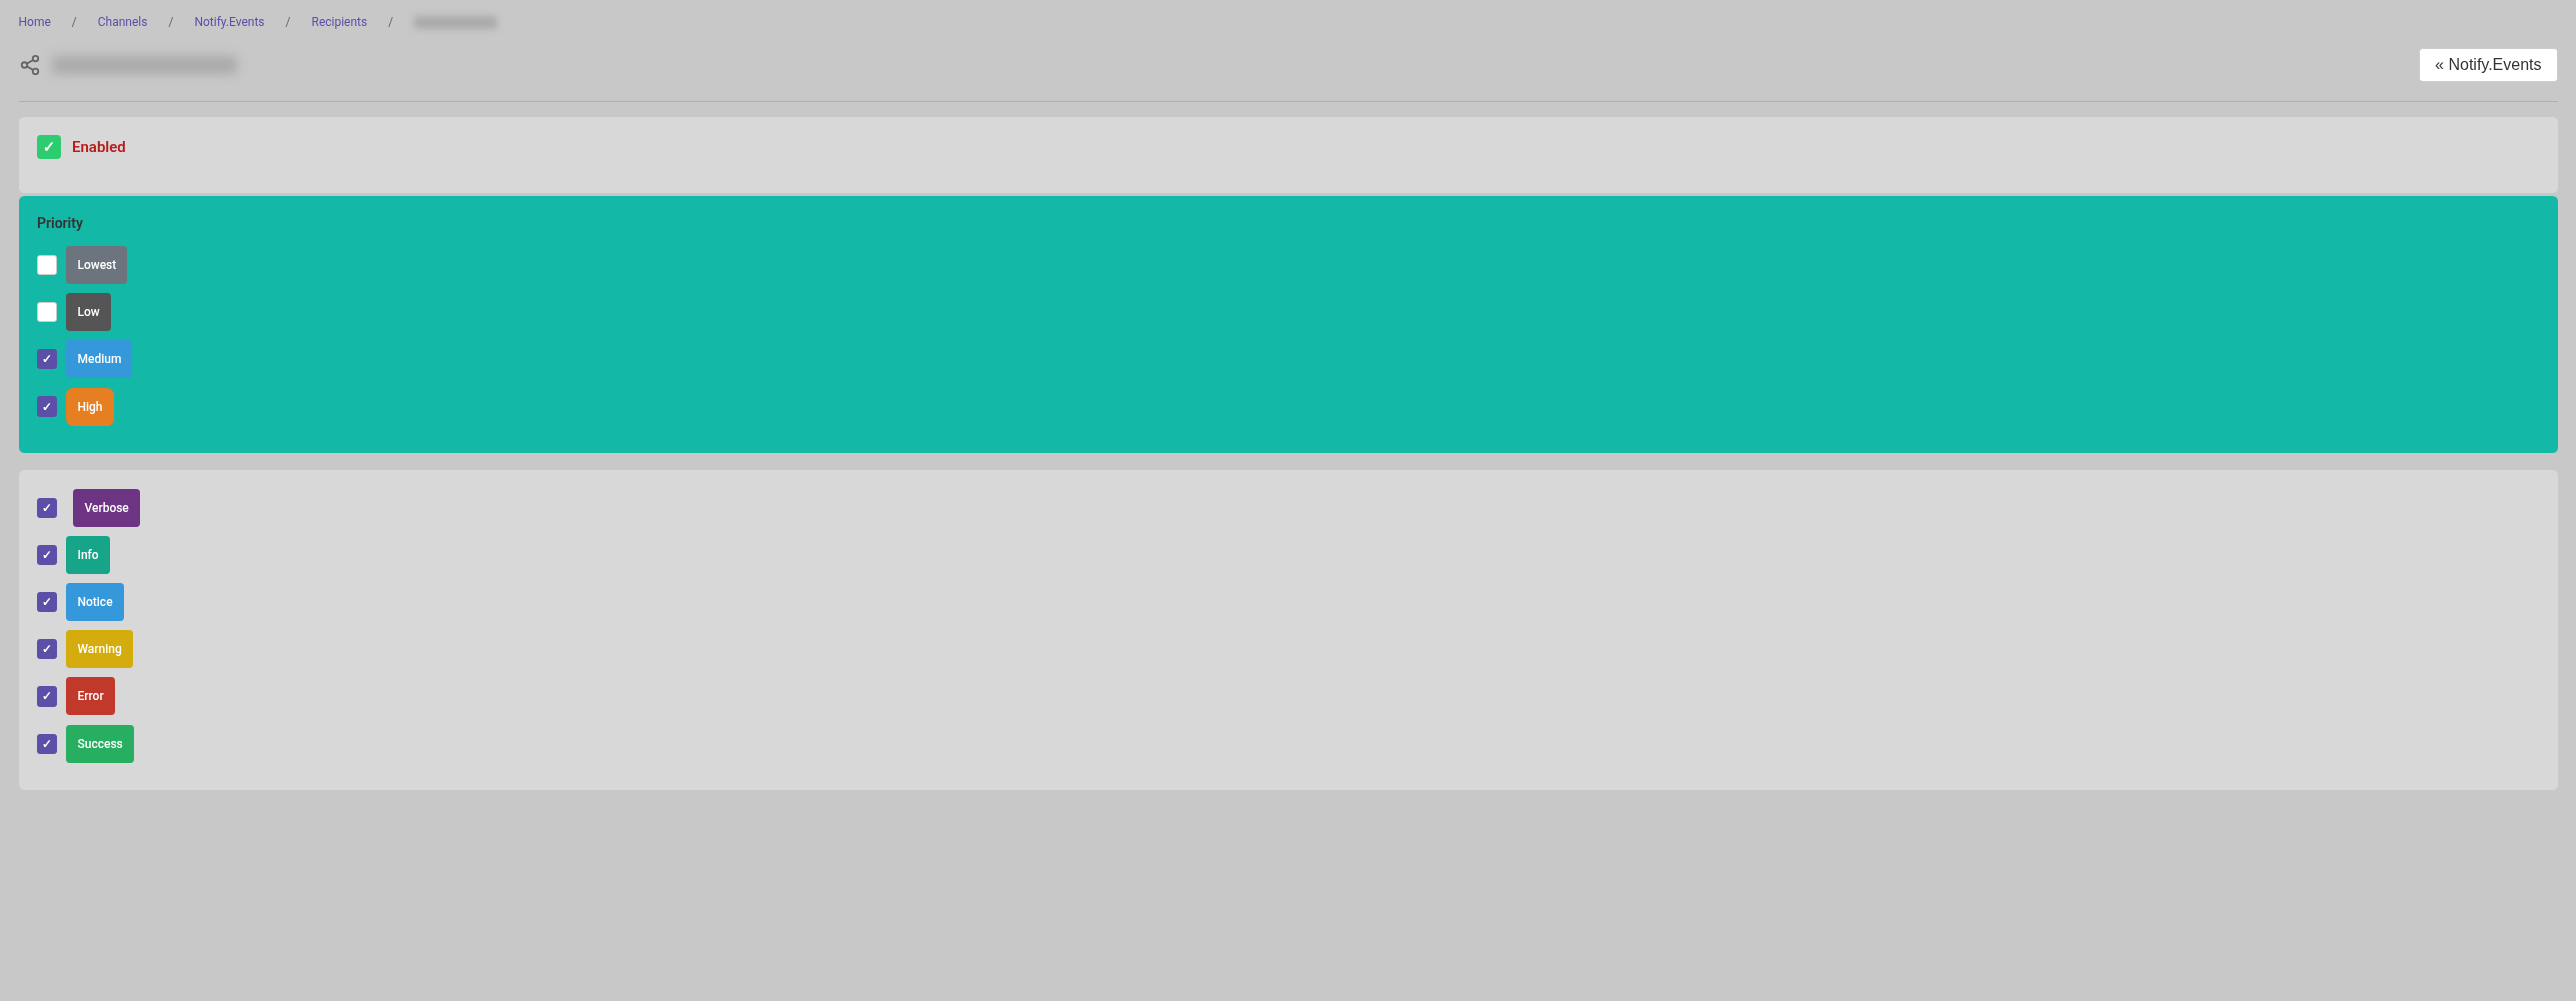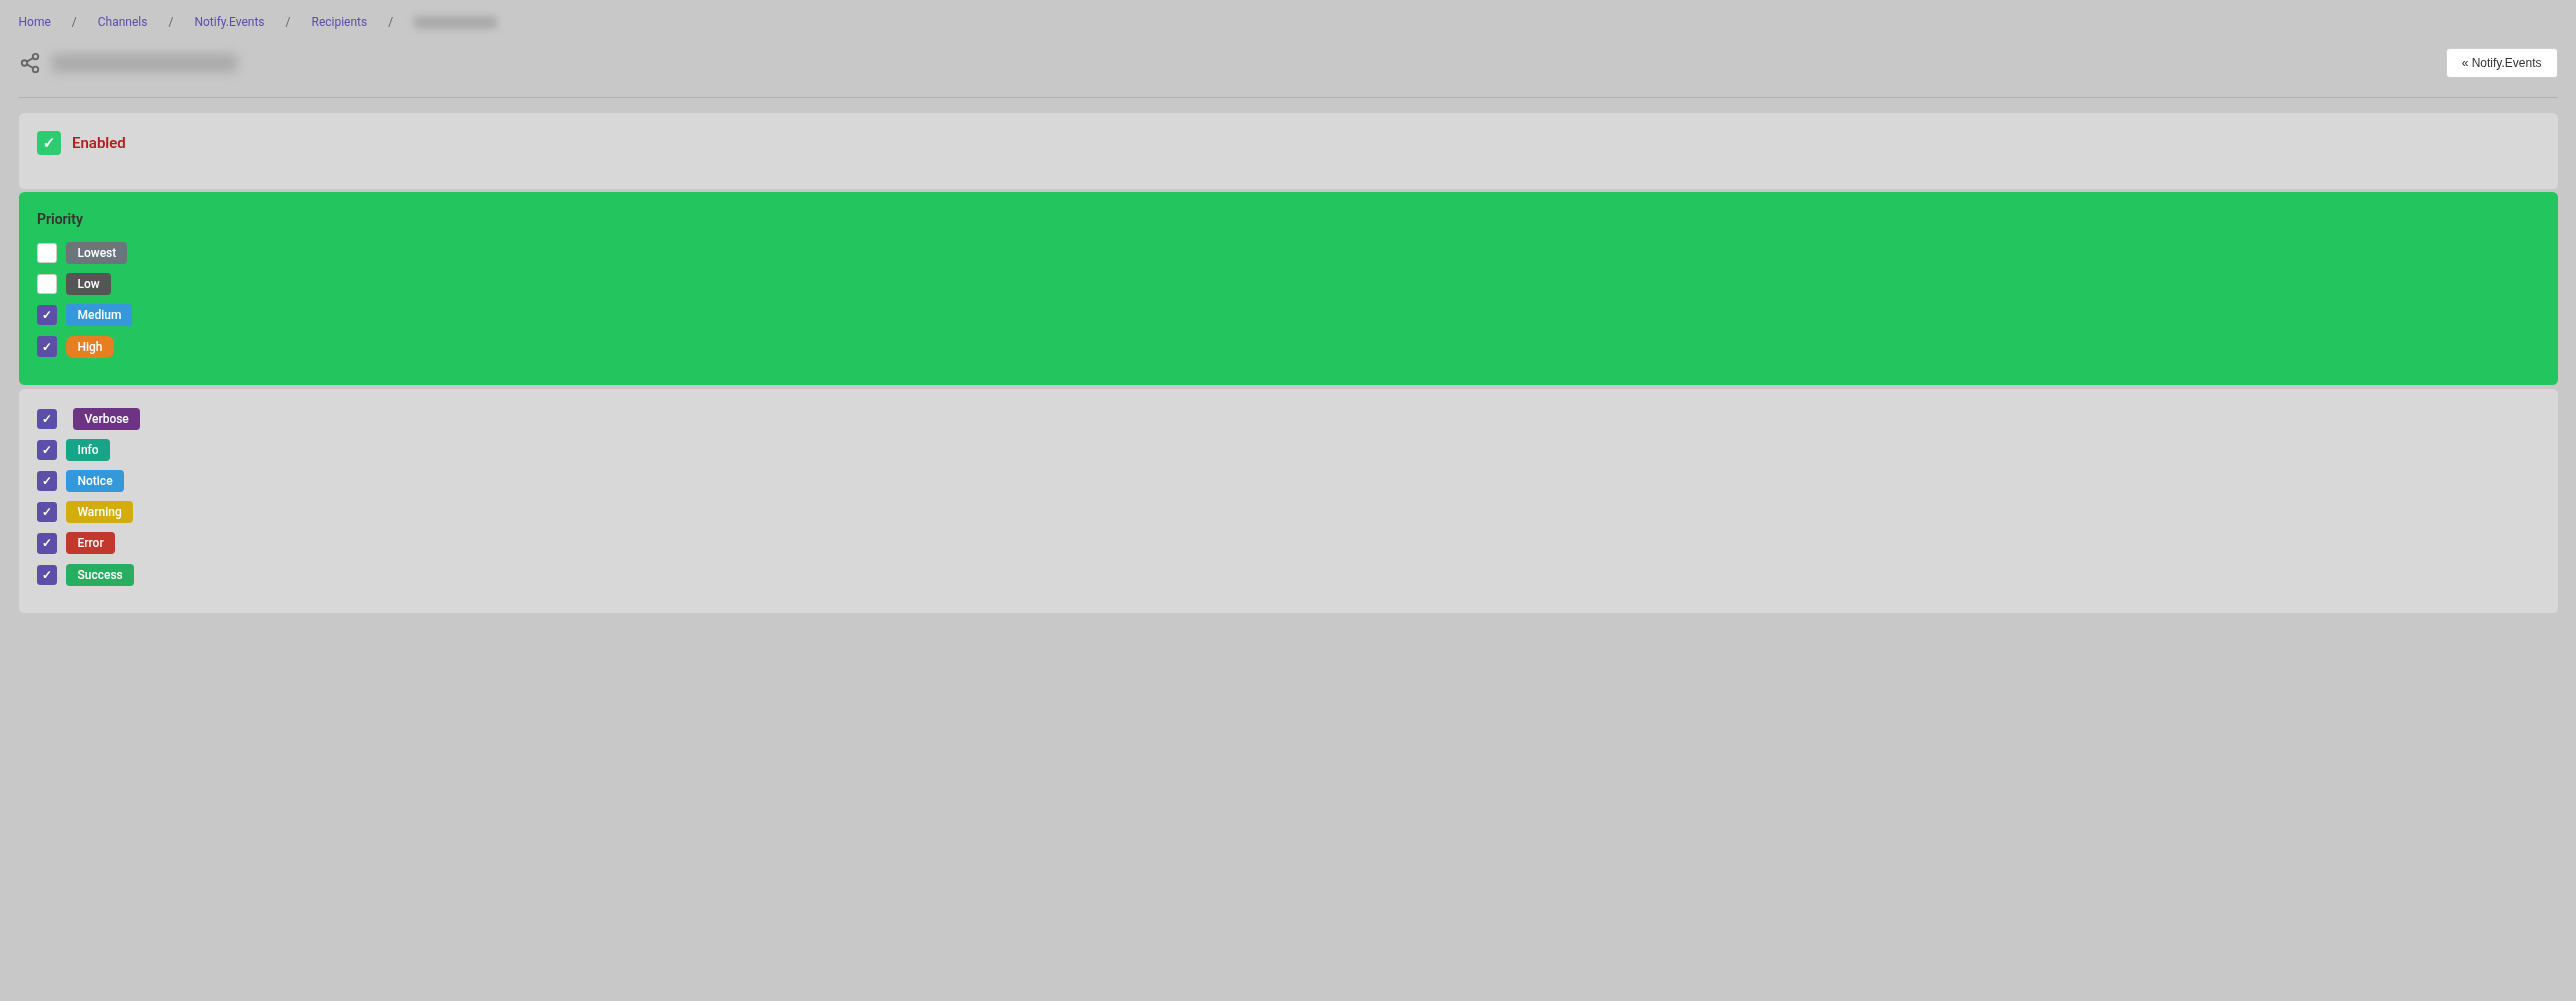--- a/index.html
+++ b/index.html
@@ -59,21 +59,21 @@
       background: #aaa;
       border-radius: 2.8px;
       filter: blur(5.5px);
     }
     .back-button {
       background: white;
       border: 0.9px solid #ccc;
       padding: 7.4px 15px;
       border-radius: 3.7px;
       cursor: pointer;
-      font-size: 12px;
+      font-size: 16px;
       color: #333;
       display: flex;
       align-items: center;
       gap: 3.7px;
     }
     .divider {
       border: none;
       border-top: 0.9px solid #b0b0b0;
       margin-bottom: 15px;
     }
@@ -105,24 +105,24 @@
       color: white;
       font-size: 15px;
       font-weight: bold;
     }
     .enabled-label {
       font-size: 15px;
       font-weight: 600;
       color: #b91c1c;
     }
     .priority-card {
-      background: #22c55e;
+      background: #14b8a6;
       border-radius: 5.5px;
       padding: 18.5px;
-      margin-bottom: 4px;
+      margin-bottom: 17px;
     }
     .section-title {
       font-size: 14px;
       font-weight: 600;
       color: #333;
       margin-bottom: 15px;
     }
     .checkbox-row {
       display: flex;
       align-items: center;
@@ -145,21 +145,21 @@
       background: #5b4fa8;
       border-color: #5b4fa8;
     }
     .checkbox-box .checkmark {
       color: white;
       font-size: 12px;
       font-weight: bold;
     }
     .badge {
       display: inline-block;
-      padding: 4px 11px;
+      padding: 12px 11px;
       border-radius: 3.7px;
       font-size: 12px;
       font-weight: 500;
       color: white;
       cursor: default;
     }
     .badge-gray { background: #6c757d; }
     .badge-darkgray { background: #555; }
     .badge-blue { background: #3498db; }
     .badge-orange { background: #e67e22; border-radius: 7px; }

